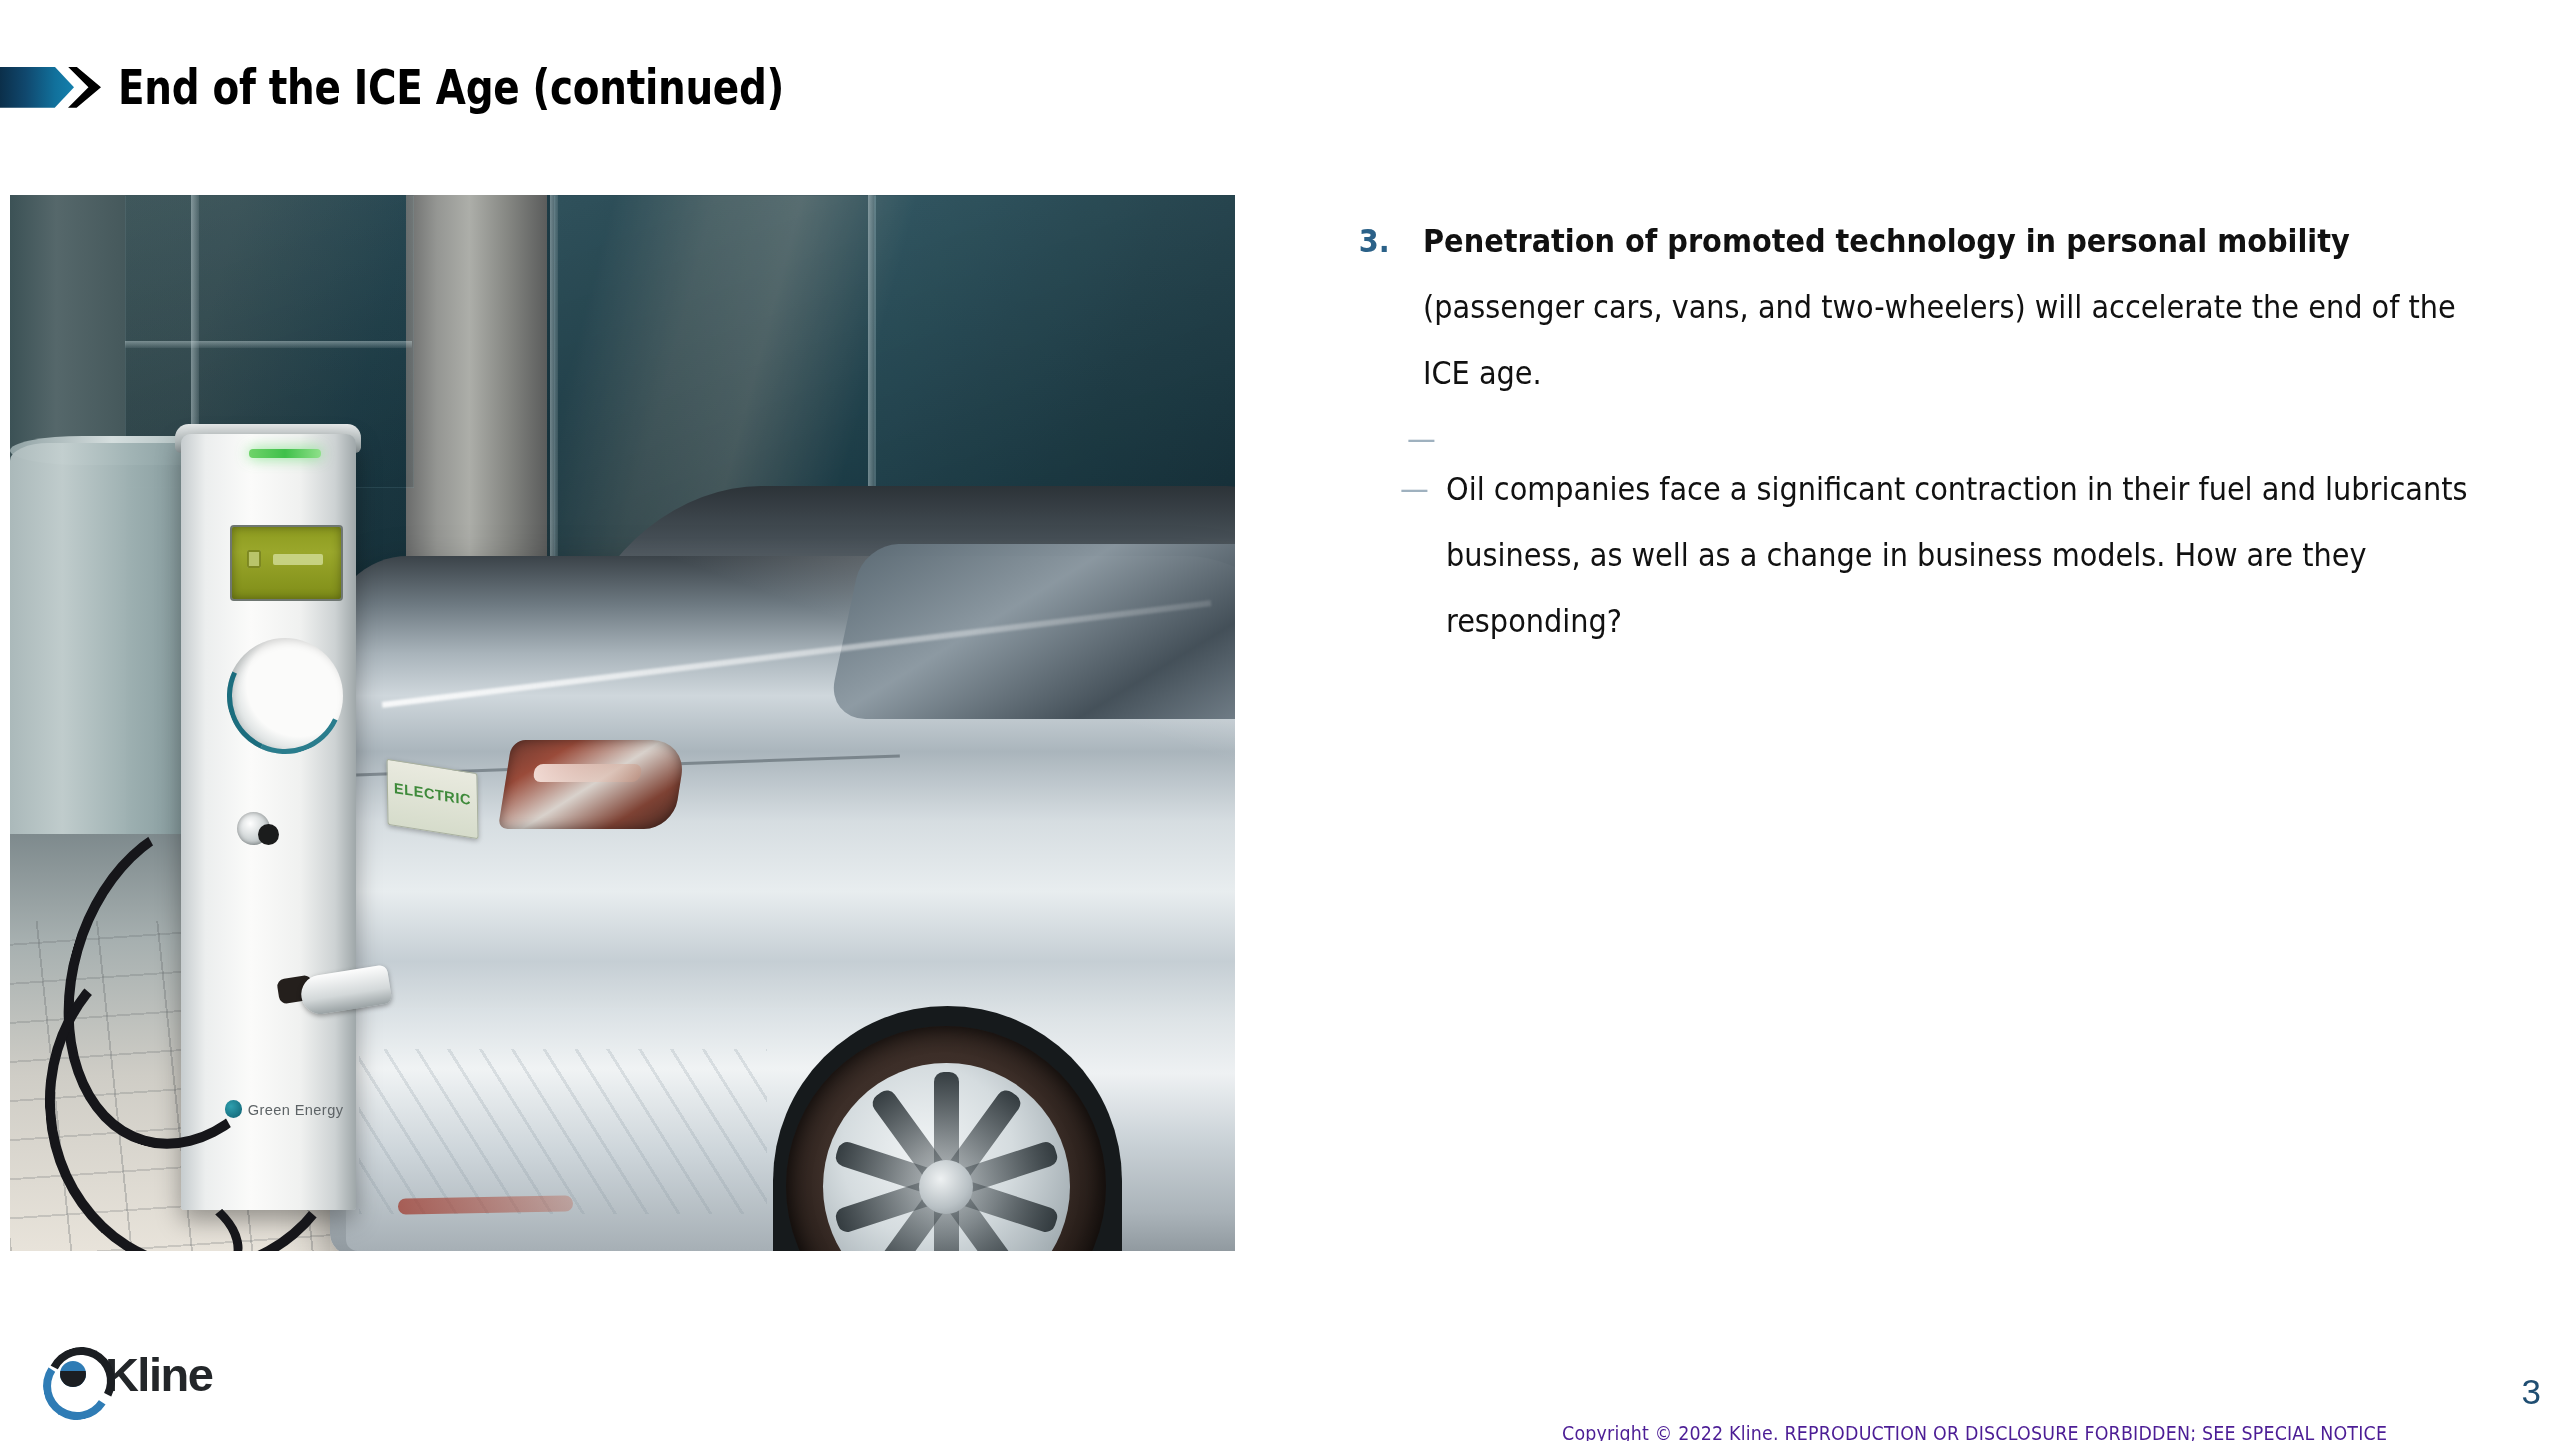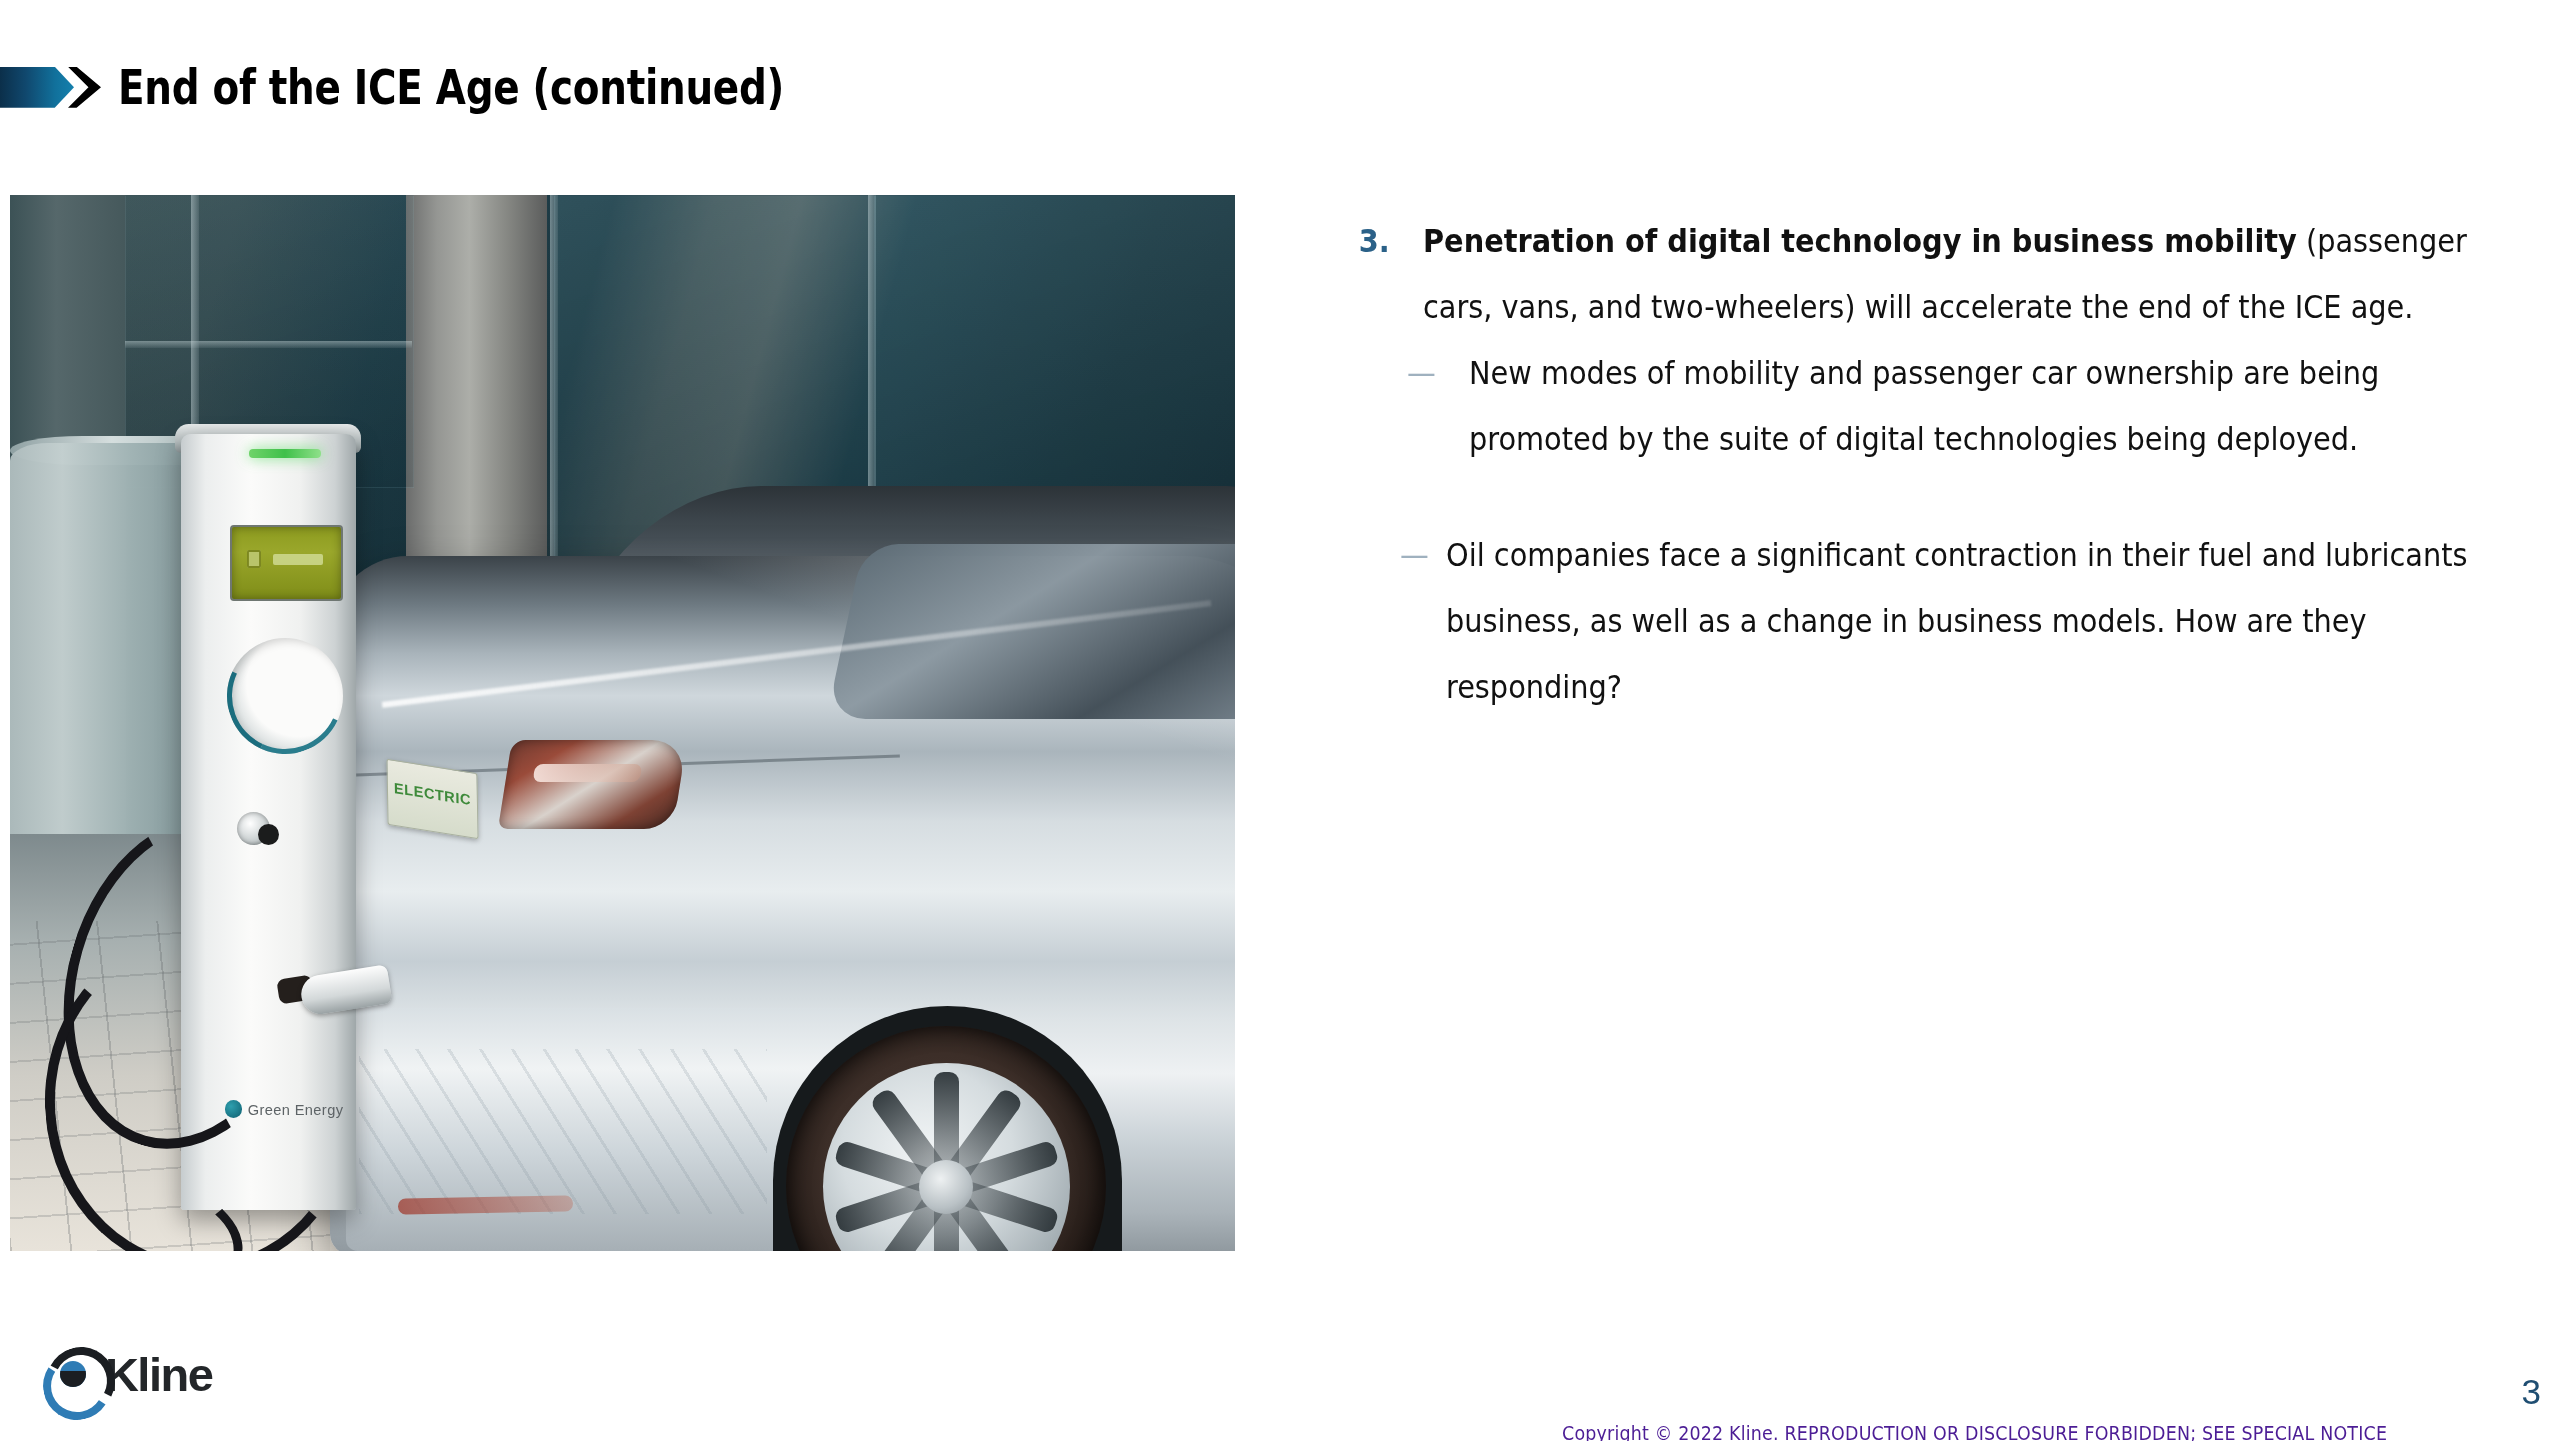--- a/index.html
+++ b/index.html
@@ -635,26 +635,25 @@
       <div class="connector-neck"></div>
       <div class="connector"></div>
 
     </div>
   </div>
 
   <div class="content body-font">
 
     <div class="numbered">
       <span class="num-marker">3.</span>
-      <span class="lead-strong">Penetration of digital technology in business mobility</span><span> (passenger cars, vans, and two-wheelers) will accelerate the end of the ICE age.</span>
+      <span class="lead-strong">Penetration of promoted technology in personal mobility</span><span> (passenger cars, vans, and two-wheelers) will accelerate the end of the ICE age.</span>
     </div>
 
     <div class="sub-bullet">
       <span class="dash">—</span>
-      <span>New modes of mobility and passenger car ownership are being promoted by the suite of digital technologies being deployed.</span>
     </div>
 
     <div class="gap"></div>
 
 
     <div class="sub-bullet-2">
       <span class="dash">—</span>
       <span>Oil companies face a significant contraction in their fuel and lubricants business, as well as a change in business models. How are they responding?</span>
     </div>
 

